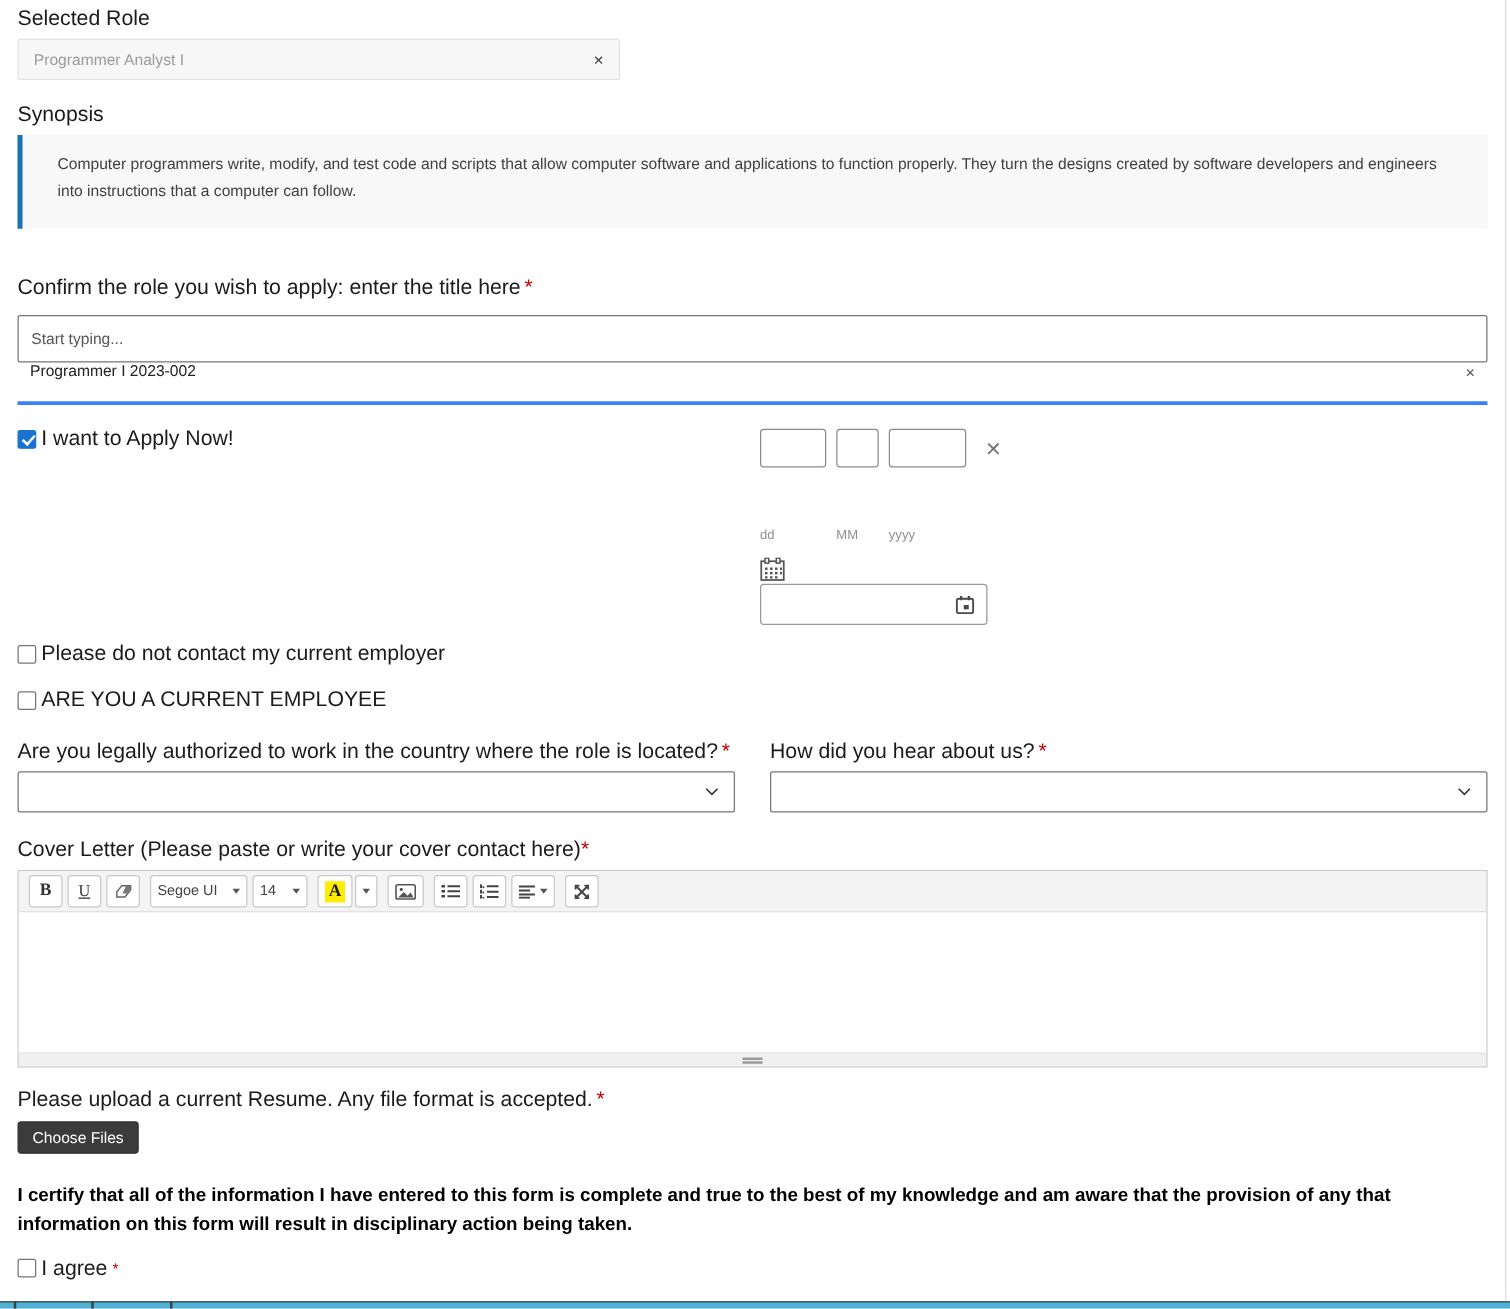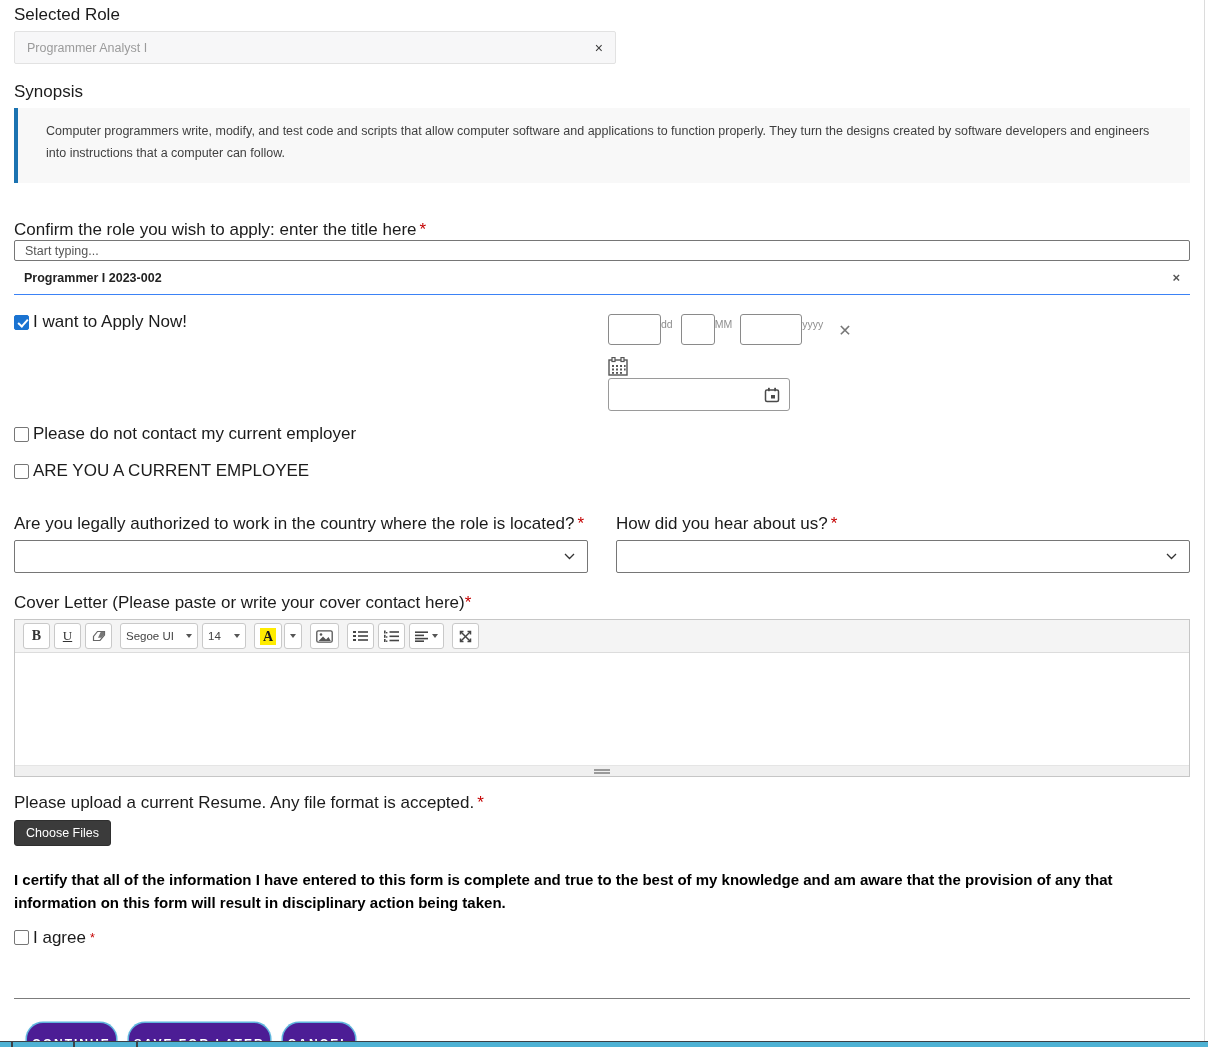--- a/index.html
+++ b/index.html
@@ -9,83 +9,83 @@
     background:#ffffff; color:#1b1b1b;
     font-family:"Liberation Sans", sans-serif; font-size:12.5px;
   }
   .content { padding:5px 18px 0 14px; }
   .lbl { font-size:17px; color:#1b1b1b; }
   .star { color:#c40000; margin-left:3px; }
   .star.nospace { margin-left:0; }
 
   
   .selected-role-field {
-    margin-top:6px; width:602px; height:33px; background:#f7f7f8;
+    margin-top:6px; width:482px; height:33px; background:#f7f7f8;
     border:1px solid #e2e2e2; border-radius:2px;
     display:flex; align-items:center; padding:0 12px;
   }
   .selected-role-field .ph { color:#9b9b9b; flex:1; }
   .x-glyph { color:#3a3a3a; font-size:14px; line-height:1; cursor:pointer; }
 
   .synopsis-label { margin-top:18px; }
   .synopsis-box {
     margin-top:6px; height:75px; background:#f8f8f8;
     border-left:4px solid #1b73b1; padding:13px 30px 0 28px;
     color:#3f3f3f; line-height:1.75;
   }
 
   .confirm-label { margin-top:37px; }
   .text-input {
-    margin-top:0; width:100%; height:21px; border:1px solid #767676;
+    margin-top:12px; width:100%; height:38px; border:1px solid #767676;
     border-radius:2px; padding:0 10px; font-size:12.5px; color:#222;
     font-family:"Liberation Sans", sans-serif; outline:none; display:block;
   }
   .text-input::placeholder { color:#555; }
 
   .result-row {
-    height:34px; border-bottom:1px solid #3b82f6; display:flex;
-    align-items:center; padding:0 10px; font-size:12.5px; color:#222;font-weight:bold;
+    height:34px; border-bottom:3px solid #3b82f6; display:flex;
+    align-items:flex-start; padding:0 10px; font-size:12.5px; color:#222;
   }
   .result-row .dismiss { margin-left:auto; color:#555; font-size:13px; cursor:pointer; }
 
   
   .cb-row { display:flex; align-items:center; gap:4px; cursor:pointer; width:max-content; }
   .cb {
     width:15px; height:15px; border:1px solid #767676; border-radius:2px;
     background:#fff; position:relative; flex:none;
   }
   .cb.checked { background:#1a73d1; border-color:#1a73d1; }
   .cb.checked::after {
     content:""; position:absolute; left:2.5px; top:3.5px; width:8px; height:4px;
     border-left:2px solid #fff; border-bottom:2px solid #fff; transform:rotate(-48deg);
   }
 
   .split { display:flex; margin-top:15px; }
   .col-left { width:594px; padding-top:2px; }
   .col-right { flex:1; }
 
   .date-inputs { display:flex; align-items:flex-start; margin-top:4px; }
-  .dcell { display:flex; margin-right:8px; }
+  .dcell { display:flex; flex-direction:column; margin-right:8px;gap:44px; }
   .dcell input {
     height:31px; border:1px solid #8a8a8a; border-radius:3px; padding:0 6px;
     font-size:13px; font-family:"Liberation Sans", sans-serif; outline:none;
   }
   .dd-w { width:53px; } .mm-w { width:34px; } .yy-w { width:62px; }
   .dhint { font-size:10.5px; color:#8f8f8f; margin-top:4px; }
   .date-dismiss { font-size:16px; color:#777; margin-left:7px; margin-top:7px; cursor:pointer; }
   .cal-btn { margin-top:12px; width:22px; cursor:pointer; }
   .date-picker {
     margin-top:2px; width:182px; height:33px; border:1px solid #9a9a9a; border-radius:3px;
     display:flex; align-items:center; justify-content:flex-end; padding:0 9px; background:#fff;
   }
 
   .row-gap-1 { margin-top:13px; }
   .row-gap-2 { margin-top:17px; }
 
-  .selects { display:flex; gap:28px; margin-top:33px;align-items:flex-end; }
+  .selects { display:flex; gap:28px; margin-top:21px;align-items:flex-end; }
   .sel-col { width:582px; }
   .select {
     margin-top:6px; height:33px; border:1px solid #767676; border-radius:2px;
     display:flex; align-items:center; justify-content:flex-end; padding:0 12px;
     background:#fff; cursor:pointer;
   }
 
   .cover-label { margin-top:20px; }
   .editor { margin-top:6px; border:1px solid #c6c6c6; }
   .toolbar {

